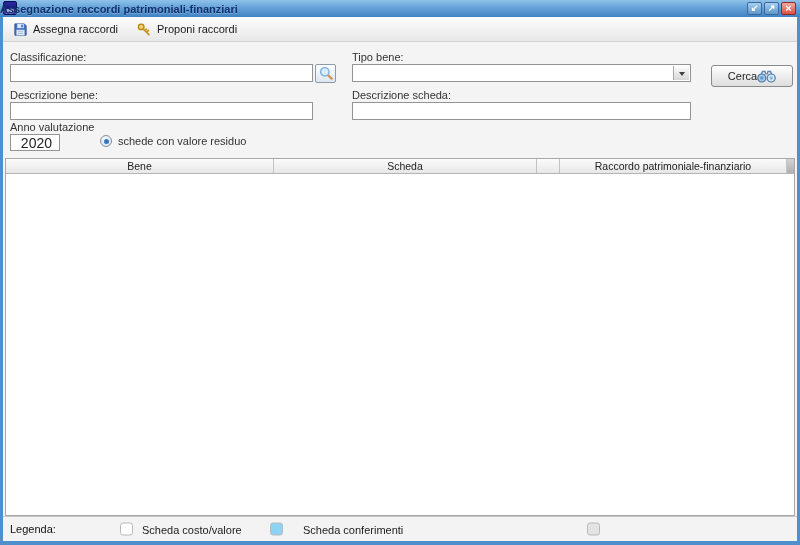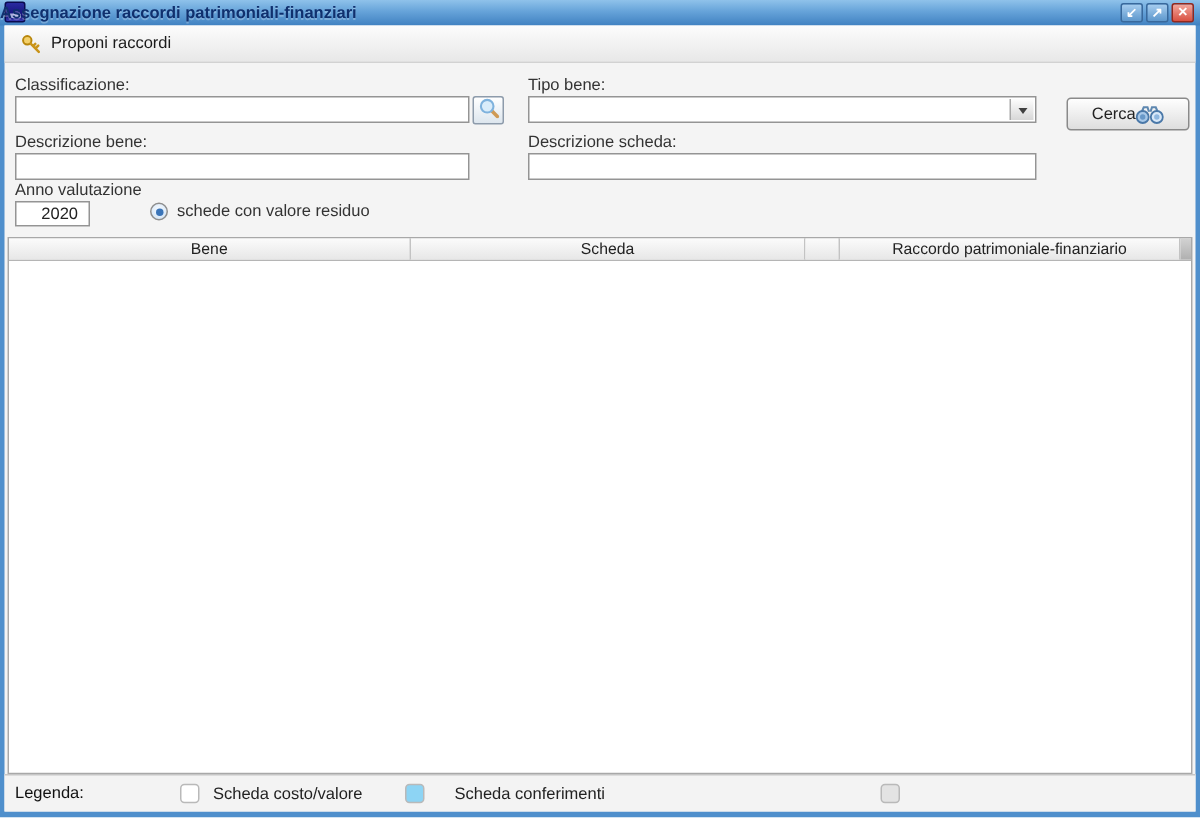--- a/index.html
+++ b/index.html
@@ -32,21 +32,21 @@
   .toolbar { position:absolute; top:0; left:0; right:0; height:25px;
     background:linear-gradient(#fcfcfc,#e8e8e8); border-bottom:1px solid #d2d2d2;
     display:flex; align-items:center; padding-left:5px; gap:8px; }
   .tbtn { display:flex; align-items:center; gap:5px; padding:2px 4px; border:1px solid transparent;
     border-radius:2px; cursor:pointer; color:#1a1a1a; }
   .tbtn .icon { display:flex; }
 
   
   .lbl { position:absolute; color:#333; white-space:nowrap; }
   .txt { position:absolute; height:18px; border:1px solid #949494; background:#fff;
-    font-family:"Liberation Sans",sans-serif; font-size:11px; padding:0 4px; color:#222; }
+    font-family:"Liberation Sans",sans-serif; font-size:14px; padding:0 4px; color:#222; }
   .icon-btn { position:absolute; border:1px solid #8d9bab; border-radius:2px;
     background:linear-gradient(#ffffff,#dde6ee); display:flex; align-items:center;
     justify-content:center; cursor:pointer; }
   .combo { position:absolute; height:18px; background:#fff; border:1px solid #949494; cursor:pointer; }
   .combo-btn { position:absolute; right:1px; top:1px; bottom:1px; width:16px;
     background:linear-gradient(#fdfdfd,#d7d7d7); border-left:1px solid #a8a8a8;
     display:flex; align-items:center; justify-content:center; }
   .combo-btn::after { content:""; border:3.5px solid transparent; border-top:4.5px solid #404040;
     margin-top:4px; }
   .btn { position:absolute; border:1px solid #8a8a8a; border-radius:3px;
@@ -97,20 +97,33 @@
         <span>×</span>
       </div>
     </div>
   </div>
 
   <div class="client">
 
     <div class="toolbar">
       <div class="tbtn">
         <span class="icon">
+          <svg width="15" height="15" viewBox="0 0 16 16">
+            <path d="M2 2h10l2 2v10H2z" fill="#4472c4" stroke="#2f5496" stroke-width="1"></path>
+            <rect x="4.5" y="2" width="7" height="4.5" fill="#dbe7f6"></rect>
+            <rect x="8.7" y="2.8" width="1.8" height="3" fill="#4472c4"></rect>
+            <rect x="3.8" y="8.5" width="8.4" height="5.5" fill="#eef3fb" stroke="#9db4d6" stroke-width="0.6"></rect>
+            <line x1="5" y1="10.4" x2="11" y2="10.4" stroke="#8fa8cc" stroke-width="0.8"></line>
+            <line x1="5" y1="12.2" x2="11" y2="12.2" stroke="#8fa8cc" stroke-width="0.8"></line>
+          </svg>
+        </span>
+        <span>Assegna raccordi</span>
+      </div>
+      <div class="tbtn">
+        <span class="icon">
           <svg width="16" height="15" viewBox="0 0 16 16">
             <circle cx="5" cy="5.2" r="3" fill="#f3d06a" stroke="#b8860b" stroke-width="1.4"></circle>
             <path d="M7.4 7.6 L13.2 13.4 M10.8 11 l2-2 M9.1 9.3 l1.6-1.6" stroke="#c9941a" stroke-width="1.8" fill="none" stroke-linecap="round"></path>
           </svg>
         </span>
         <span>Proponi raccordi</span>
       </div>
     </div>
 
     <div class="lbl" style="left:7px; top:34px;">Classificazione:</div>

